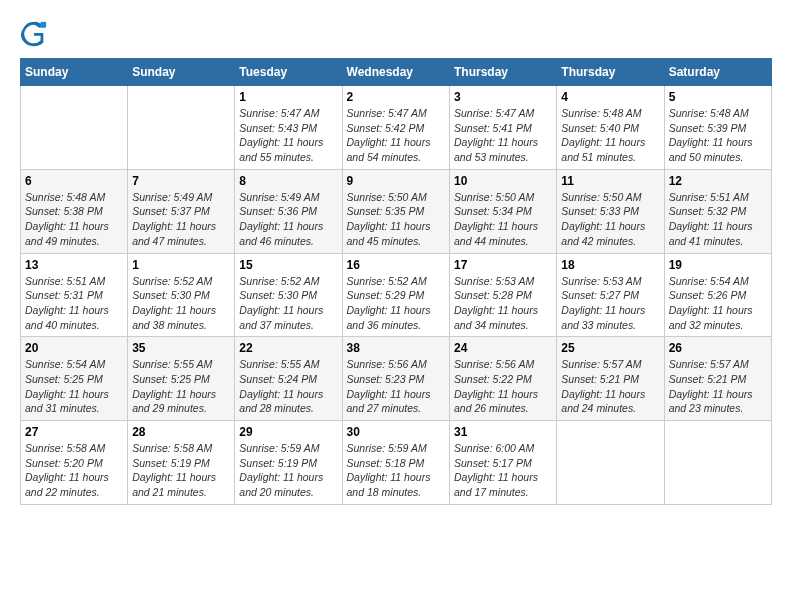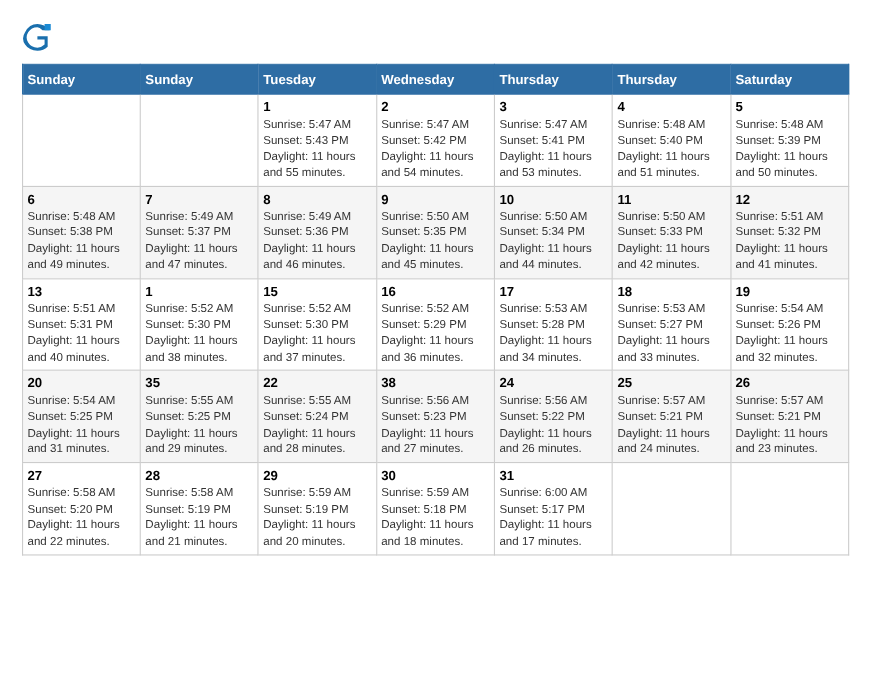--- a/index.html
+++ b/index.html
@@ -76,20 +76,21 @@
     .day-number {
       font-weight: bold;
       font-size: 12px;
       display: block;
       margin-bottom: 2px;
     }
     .day-info {
       color: #333;
       line-height: 1.4;
       font-size: 10.5px;
+      font-style: italic;
     }
     .empty-cell {
       background: #fff !important;
     }
   </style>
 </head>
 <body>
 
 <div class="header">
   <div class="logo">

